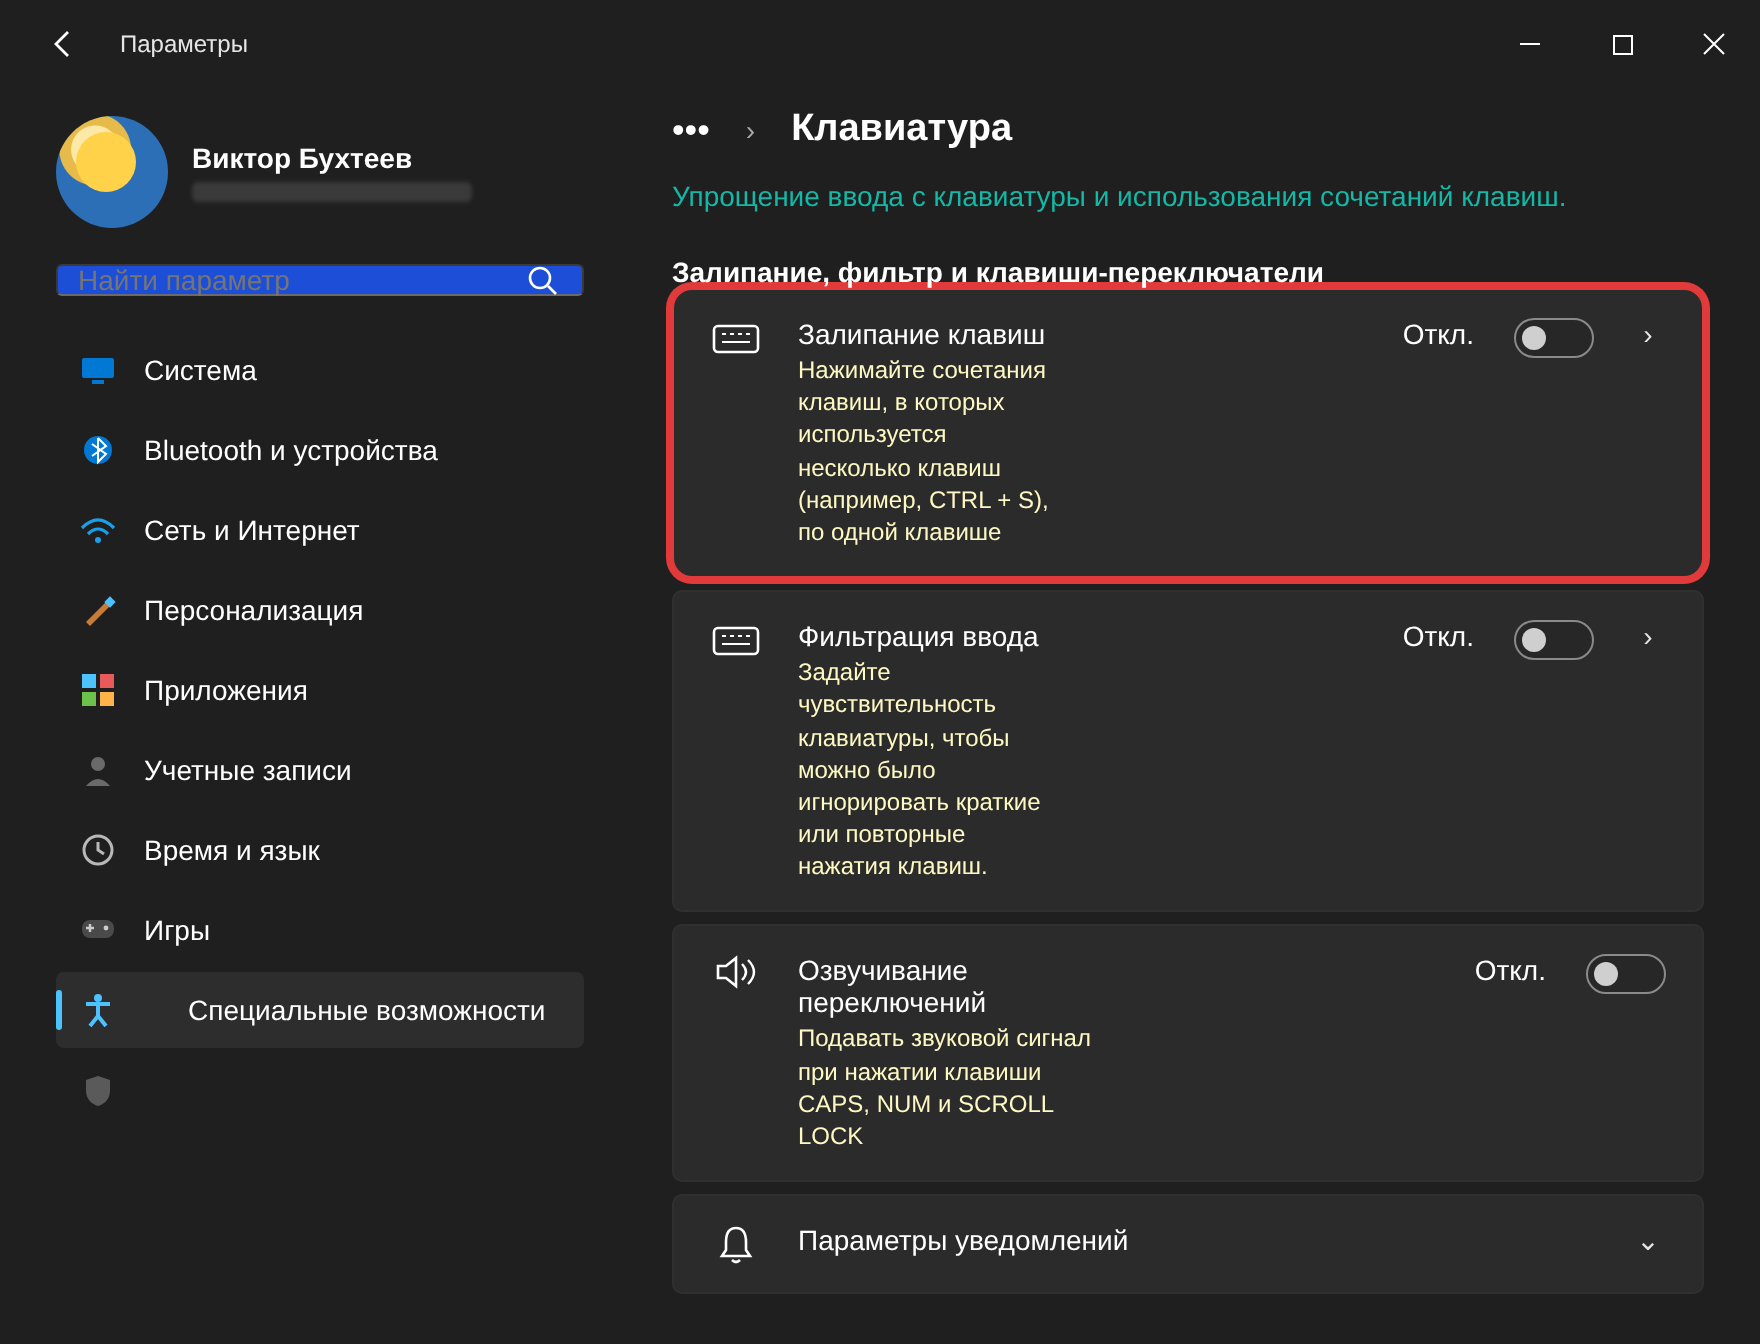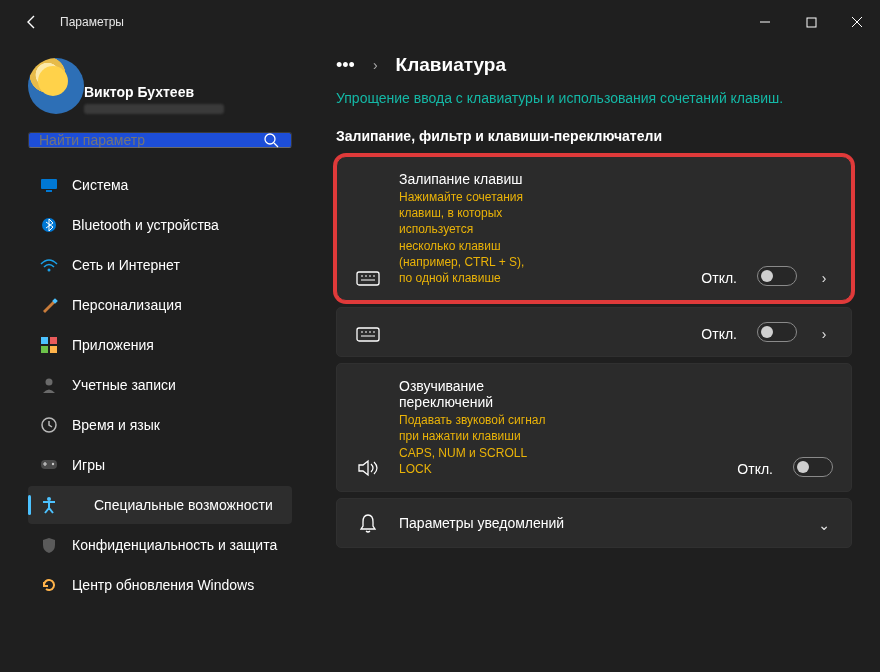--- a/index.html
+++ b/index.html
@@ -37,21 +37,21 @@
   .container {
     display: flex;
     height: calc(672px - 44px);
   }
   .sidebar {
     width: 302px;
     padding: 14px 10px 10px 28px;
     overflow: hidden;
   }
   .profile {
-    display: flex; align-items: flex-end; 
+    display: flex; align-items: center; gap: 12px;
     margin-bottom: 18px;
     cursor: pointer;
   }
   .avatar {
     width: 56px; height: 56px; border-radius: 50%;
     background: radial-gradient(circle at 35% 30%, #fce9a8 0 22%, #e7bb4a 23% 33%, #2d6fb6 34% 100%);
     position: relative;
     overflow: hidden;
   }
   .avatar::after{
@@ -93,37 +93,37 @@
     overflow: hidden;
   }
   .crumb {
     display: flex; align-items: center; gap: 18px;
     margin-bottom: 14px;
   }
   .crumb .dots { font-size: 18px; cursor:pointer; }
   .crumb .chev { font-size: 14px; color:#aaa; }
   .crumb h1 { font-size: 19px; font-weight: 600; }
   .subtitle { font-size: 14px; color: #14b8a6; margin-bottom: 22px; }
-  .section-h { font-size: 14px; font-weight: 600; margin-bottom: 12px; }
+  .section-h { font-size: 14px; font-weight: 600; }
   .card {
     background: #2b2b2b; border: 1px solid #303030;
     border-radius: 5px; padding: 14px 18px;
-    display: flex; align-items: flex-end; gap: 18px;
+    display: flex; align-items: flex-start; gap: 18px;
     margin-bottom: 6px;
     cursor: pointer;
   }
   .card.highlight {
     box-shadow: 0 0 0 3px #e03a3a;
     border-color: #e03a3a;
     border-radius: 10px;
   }
   .card .cicon { width: 26px; display:flex; align-items:center; justify-content:center; flex-shrink:0; }
   .card .ctext { flex: 1; max-width: 280px; }
   .card .ctitle { font-size: 14px; color: #fff; margin-bottom: 2px; }
-  .card .cdesc { font-size: 12px; color: #eab308; line-height: 1.35; }
+  .card .cdesc { font-size: 12px; color: #fef9c3; line-height: 1.35; }
   .card .state { font-size: 14px; color:#fff; margin-right: 2px; }
   .toggle {
     width: 40px; height: 20px; border-radius: 10px;
     border: 1px solid #8a8a8a; background: #272727;
     position: relative; cursor:pointer; flex-shrink:0;
   }
   .toggle::after{
     content:""; position:absolute; left:3px; top:3px;
     width:12px; height:12px; border-radius:50%; background:#cfcfcf;
   }
@@ -264,30 +264,20 @@
             </svg>
           </span>
         <span class="nlabel">Специальные возможности</span>
       </div>
       <div class="navitem">
         <span class="nicon">
             <svg width="14" height="16">
               <path d="M7 1 L13 3 L13 8 Q13 14 7 16 Q1 14 1 8 L1 3 Z" fill="#5a5a5a"></path>
             </svg>
           </span>
-        <span class="nlabel">Конфиденциальность и защита</span>
-      </div>
-      <div class="navitem">
-        <span class="nicon">
-            <svg width="16" height="16">
-              <path d="M3 8 A5 5 0 1 1 5 12" stroke="#ffb34a" stroke-width="2" fill="none"></path>
-              <path d="M3 5 L3 9 L7 9" stroke="#ffb34a" stroke-width="2" fill="none"></path>
-            </svg>
-          </span>
-        <span class="nlabel">Центр обновления Windows</span>
       </div>
     </div>
   </div>
 
   <div class="content">
     <div class="crumb">
       <span class="dots">•••</span>
       <span class="chev">›</span>
       <h1>Клавиатура</h1>
     </div>
@@ -312,20 +302,24 @@
       <div class="arrow">›</div>
     </div>
 
     <div class="card">
       <div class="cicon">
         <svg width="24" height="18">
             <rect x="1" y="4" width="22" height="13" rx="2" stroke="#fff" fill="none" stroke-width="1.3"></rect>
             <path d="M5 8 L7 8 M9 8 L11 8 M13 8 L15 8 M17 8 L19 8 M5 12 L19 12" stroke="#fff" stroke-width="1"></path>
           </svg>
       </div>
+      <div class="ctext">
+        <div class="ctitle">Фильтрация ввода</div>
+        <div class="cdesc">Задайте чувствительность клавиатуры, чтобы можно было игнорировать краткие или повторные нажатия клавиш.</div>
+      </div>
       <div class="spacer"></div>
       <div class="state">Откл.</div>
       <div class="toggle"></div>
       <div class="arrow">›</div>
     </div>
 
     <div class="card">
       <div class="cicon">
         <svg width="22" height="18">
             <path d="M2 6 L6 6 L11 2 L11 16 L6 12 L2 12 Z" stroke="#fff" fill="none" stroke-width="1.3"></path>

